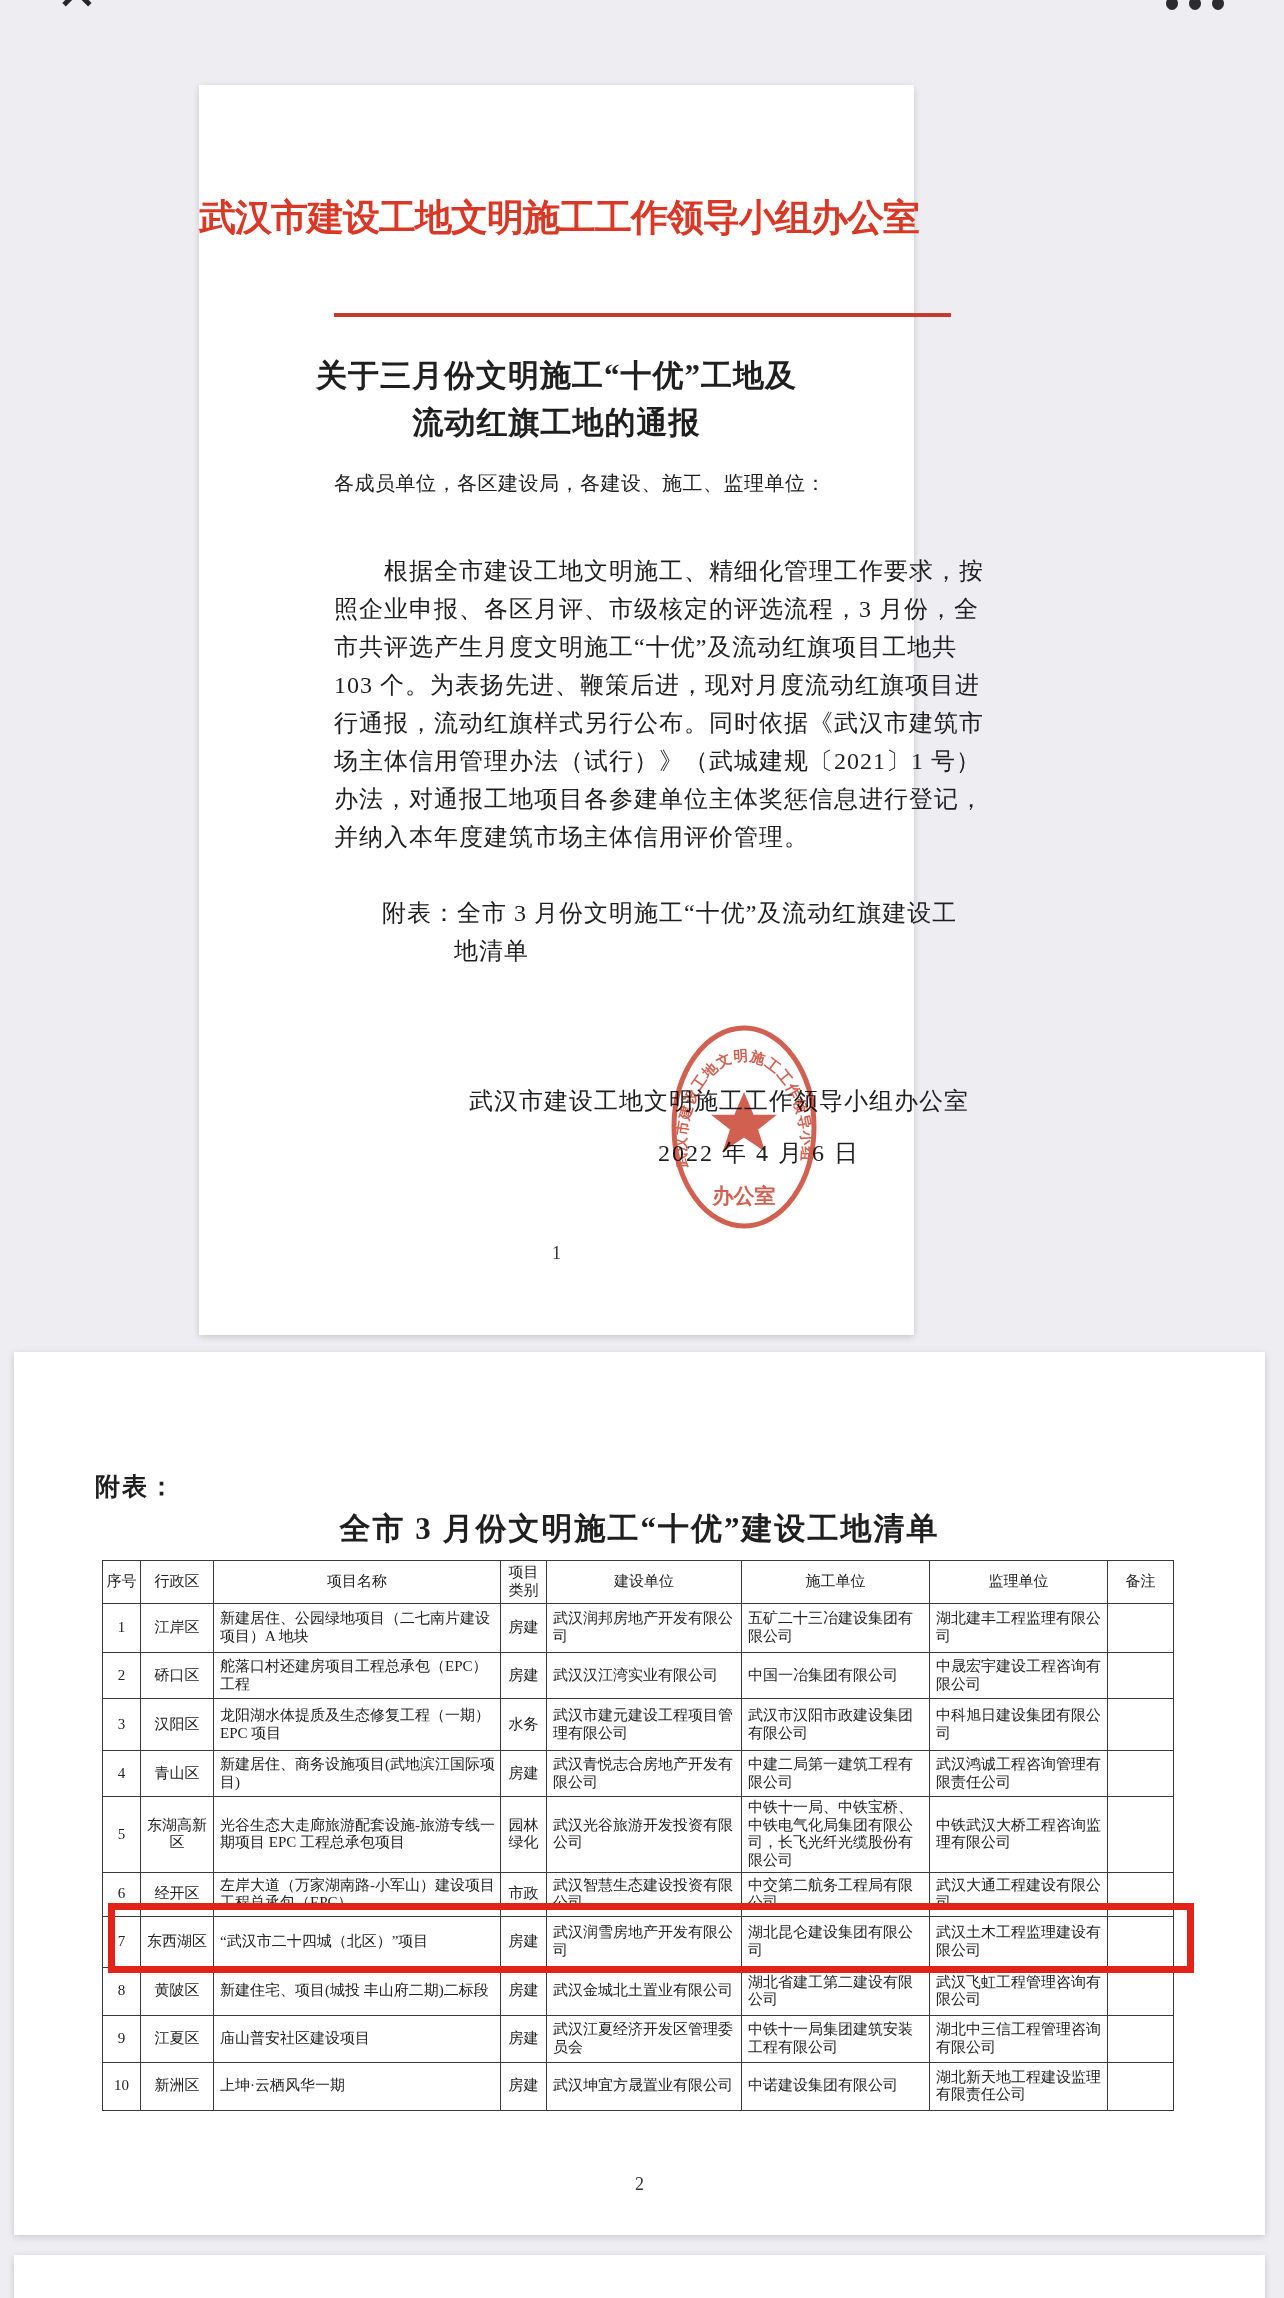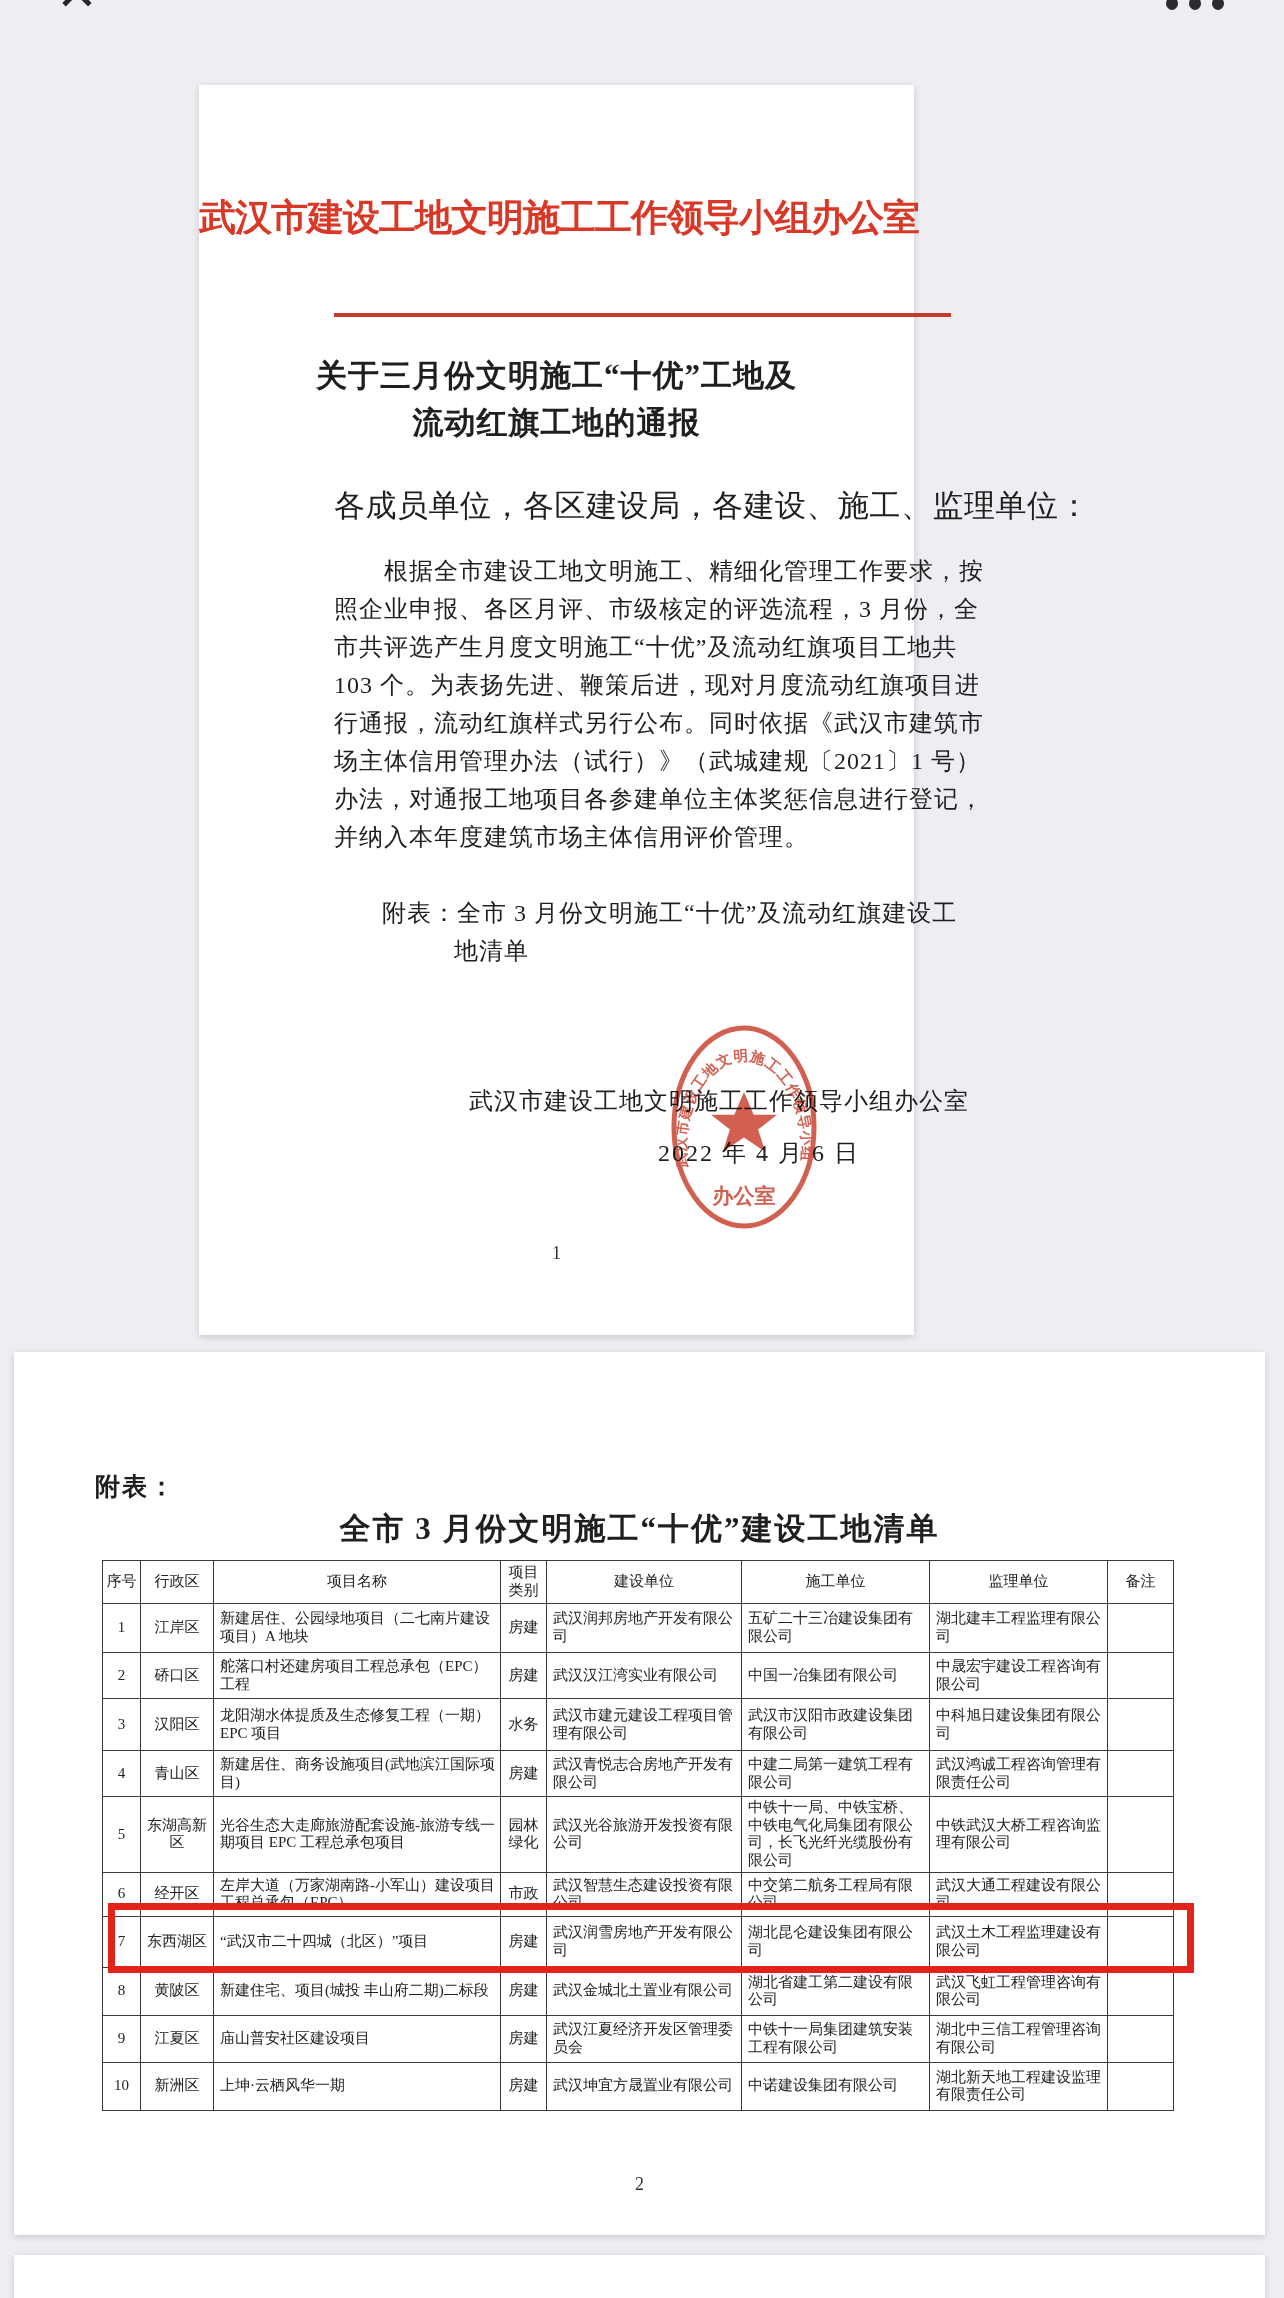--- a/index.html
+++ b/index.html
@@ -16,21 +16,21 @@
   .page1{left:199px;top:85px;width:715px;height:1250px;}
   .page2{left:14px;top:1352px;width:1251px;height:883px;}
   .page3{left:14px;top:2255px;width:1251px;height:60px;}
   .abs{position:absolute;}
   
   .org-header{left:0;top:108px;width:100%;text-align:center;font-size:37px;font-weight:800;
               letter-spacing:-1px;color:#da3826;white-space:nowrap;}
   .red-rule{left:135px;top:228px;width:617px;height:4px;background:#c43b2b;}
   .doc-title{left:0;width:100%;text-align:center;font-size:31px;font-weight:bold;letter-spacing:1px;}
   .t1{top:270px;} .t2{top:317px;}
-  .salutation{left:135px;top:400px;font-size:31px;letter-spacing:.5px;white-space:nowrap;}
+  .salutation{left:135px;top:385px;font-size:20px;letter-spacing:.5px;white-space:nowrap;}
   .body-par{left:135px;top:443px;width:616px;}
   .bodyline{font-size:24px;letter-spacing:1px;height:38px;line-height:38px;white-space:nowrap;}
   .bodyline.indent{padding-left:50px;margin-top:24px;}
   .attach1{left:183px;top:812px;font-size:24px;letter-spacing:1px;white-space:nowrap;}
   .attach2{left:255px;top:850px;font-size:24px;letter-spacing:1px;white-space:nowrap;}
   .sig-line{left:170px;top:1000px;width:700px;text-align:center;font-size:24px;letter-spacing:1px;}
   .date-line{left:170px;top:1052px;width:780px;text-align:center;font-size:24px;letter-spacing:2px;}
   .pagenum{left:0;width:100%;text-align:center;font-size:18px;color:#333;}
   .pn1{top:1158px;} .pn2{top:822px;}
   .seal{left:469px;top:937px;width:152px;height:210px;opacity:.88;mix-blend-mode:multiply;}

